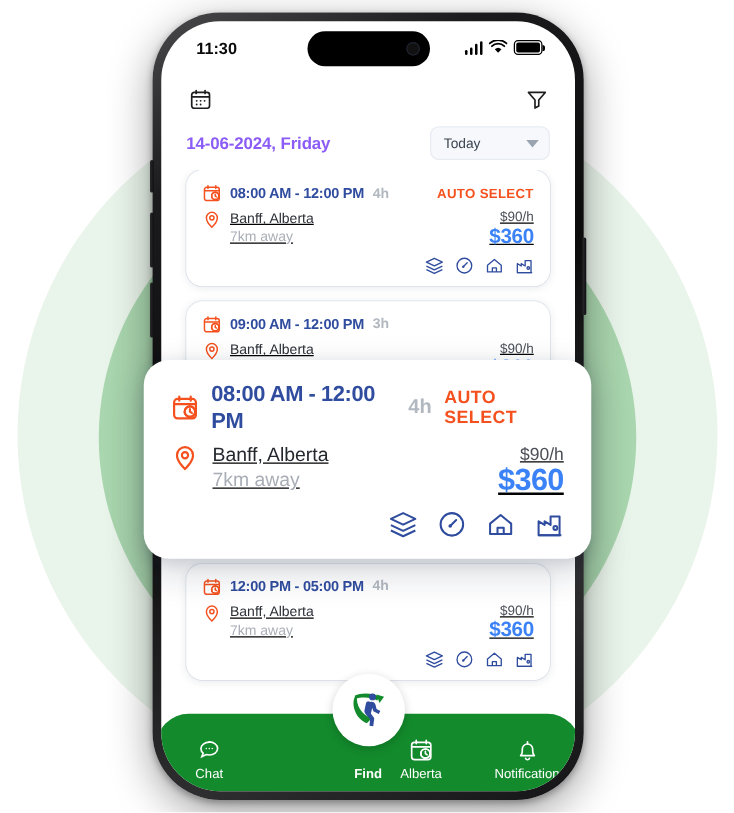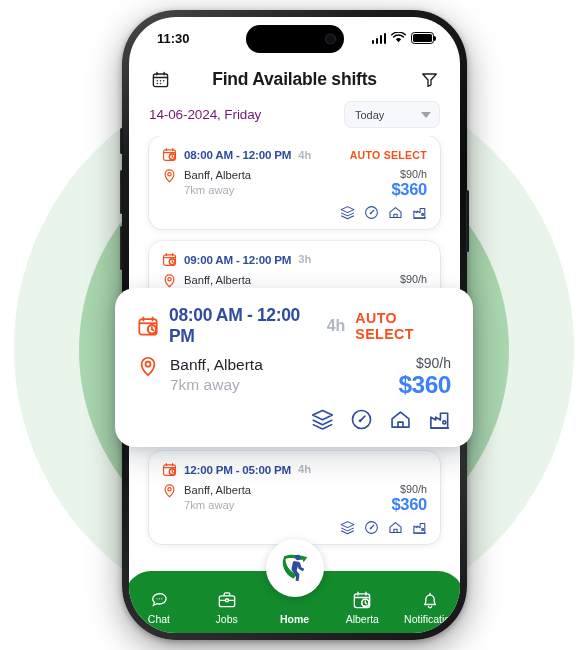--- a/index.html
+++ b/index.html
@@ -116,21 +116,21 @@
     font-size: 17.5px; font-weight: bold; color: #1a1a1a;
     letter-spacing: -0.2px;
   }
   .hdr-ico { width: 22px; height: 22px; display:flex; align-items:center; justify-content:center; }
 
   
   .date-row {
     display: flex; align-items: center; justify-content: space-between;
     padding: 6px 20px 8px 20px;
   }
-  .date-label { font-size: 13.5px; font-weight: normal; color: #701a75; letter-spacing: -0.1px; }
+  .date-label { font-size: 13.5px; font-weight: bold; color: #8b5cf6; letter-spacing: -0.1px; }
   .dropdown {
     width: 96px; height: 27px;
     background: #f6f8fb; border: 1px solid #e8ecf2;
     border-radius: 7px;
     display: flex; align-items: center; justify-content: space-between;
     padding: 0 8px 0 10px;
     font-size: 11px; color: #3b4552; margin-left: 48px;
   }
   .caret {
     width: 0; height: 0;
@@ -152,21 +152,21 @@
     box-shadow: 0 1px 7px rgba(20,35,60,0.10), 0 0 0 0.6px rgba(225,230,238,0.9);
     padding: 11px 13px 9px 13px;
     margin-bottom: 12px;
   }
   .card-top { display: flex; align-items: center; gap: 7px; }
   .c-ico { width: 15px; height: 15px; flex: 0 0 15px; }
   .c-time { font-size: 11.6px; font-weight: bold; color: #2f4c9e; letter-spacing: -0.2px; }
   .c-dur  { font-size: 11.2px; color: #b2b8c0; font-weight: bold; }
   .c-auto { font-size: 10.6px; font-weight: bold; color: #f4511e; letter-spacing: 0.25px; margin-left: auto; }
 
-  .card-body { display: flex; margin-top: 6px; }
+  .card-body { display: flex; margin-top: 6px; text-decoration: underline; }
   .loc-wrap { display: flex; gap: 7px; flex: 1 1 auto; }
   .loc-txt { line-height: 1.32; }
   .loc-1 { font-size: 11.2px; color: #2b2f36; }
   .loc-2 { font-size: 11.2px; color: #a9aeb6; }
   .pay-wrap { text-align: right; flex: 0 0 auto; }
   .pay-rate { font-size: 10.8px; color: #4a4f57; }
   .pay-total { font-size: 16.5px; font-weight: bold; color: #3b82f6; letter-spacing: -0.3px; line-height: 1.15; }
   .tag-row { display: flex; justify-content: flex-end; gap: 9px; margin-top: 6px; }
   .tag-ico { width: 15px; height: 15px; }
 
@@ -286,21 +286,20 @@
             <rect x="3" y="5" width="18" height="16" rx="2.5"></rect>
             <path d="M3 9.5h18" stroke-width="1.7"></path>
             <path d="M7.5 3v3M16.5 3v3" stroke-linecap="round"></path>
             <circle cx="8" cy="13.5" r="0.95" fill="#1d1d1f" stroke="none"></circle>
             <circle cx="12" cy="13.5" r="0.95" fill="#1d1d1f" stroke="none"></circle>
             <circle cx="16" cy="13.5" r="0.95" fill="#1d1d1f" stroke="none"></circle>
             <circle cx="8" cy="17.2" r="0.95" fill="#1d1d1f" stroke="none"></circle>
             <circle cx="12" cy="17.2" r="0.95" fill="#1d1d1f" stroke="none"></circle>
           </svg>
         </span>
-        <span class="app-title">Find Available shifts</span>
         <span class="hdr-ico">
           <svg width="19" height="19" viewBox="0 0 24 24" fill="none" stroke="#1d1d1f" stroke-width="1.7" stroke-linejoin="round">
             <path d="M3.5 5h17l-6.6 7.6v6.1l-3.8 2.1v-8.2z"></path>
           </svg>
         </span>
       </div>
 
       <div class="date-row">
         <span class="date-label">14-06-2024, Friday</span>
         <div class="dropdown">
@@ -581,31 +580,20 @@
               <svg width="20" height="20" viewBox="0 0 24 24" fill="none" stroke="#ffffff" stroke-width="1.6">
                 <path d="M12.5 4.2c4.4 0 8 2.8 8 6.3s-3.6 6.3-8 6.3c-1 0-2-.15-2.9-.42l-4.2 1.9 1.2-3.2c-1.3-1.1-2.1-2.6-2.1-4.3 0-3.5 3.6-6.3 8-6.3z"></path>
                 <circle cx="9.6" cy="10.5" r="0.75" fill="#fff" stroke="none"></circle>
                 <circle cx="12.5" cy="10.5" r="0.75" fill="#fff" stroke="none"></circle>
                 <circle cx="15.4" cy="10.5" r="0.75" fill="#fff" stroke="none"></circle>
               </svg>
             </span>
             <span class="nav-lbl">Chat</span>
           </div>
 
-          <div class="nav-item">
-            <span class="nav-ico">
-              <svg width="20" height="20" viewBox="0 0 24 24" fill="none" stroke="#ffffff" stroke-width="1.6" stroke-linejoin="round">
-                <rect x="2.8" y="7" width="18.4" height="13" rx="2.4"></rect>
-                <path d="M8.6 7V5.2a1.7 1.7 0 0 1 1.7-1.7h3.4a1.7 1.7 0 0 1 1.7 1.7V7"></path>
-                <path d="M2.8 12.4h18.4"></path>
-                <rect x="10.4" y="10.8" width="3.2" height="3.2" rx="0.8" fill="#138a2c"></rect>
-              </svg>
-            </span>
-            <span class="nav-lbl">Jobs</span>
-          </div>
 
           <div class="nav-item center">
             <span class="nav-lbl"></span>
           </div>
 
           <div class="nav-item">
             <span class="nav-ico">
               <svg width="20" height="20" viewBox="0 0 24 24" fill="none" stroke="#ffffff" stroke-width="1.6">
                 <rect x="2.8" y="4.6" width="18.4" height="16.6" rx="2.8"></rect>
                 <path d="M2.8 9h18.4"></path>
@@ -634,21 +622,21 @@
           <span>
             <svg width="40" height="40" viewBox="0 0 48 48">
               <path d="M11 13c-4.5 8 0.5 22 11 26 2-1.5 3.4-3 4.6-4.8C17 30.5 11.4 22 12.8 12.2z" fill="#138a2c"></path>
               <path d="M10.6 12.6C16 10 27 9.6 34.5 13.6l-2.4 3.6c-6.3-3.4-15.6-3.3-20.8-1.4z" fill="#138a2c"></path>
               <path d="M31.4 11.5l7.3 2.1-4.4 6z" fill="#138a2c"></path>
               <circle cx="27.6" cy="13.8" r="3.3" fill="#2f4c9e"></circle>
               <path d="M25.5 18.6c2.4-.5 4.4.6 4.9 2.6l1.1 4.2 3.6 1.9-1.5 3-5.2-2.6-1-3.5-1.4 5.6 3.3 4.5-1 7.7-3.6-.4.6-6.3-4.6-5.4c-.8-1-1-2-0.8-3.2l1.4-6.6c.2-1 1.1-1.8 2.2-2z" fill="#2f4c9e"></path>
             </svg>
           </span>
         </div>
-        <span class="home-lbl">Home</span>
+        <span class="home-lbl">Find</span>
       </div>
 
     </div>
   </div>
 
   <div class="popup">
     <div class="card-top">
       <span class="c-ico">
         <svg width="22" height="22" viewBox="0 0 24 24" fill="none" stroke="#f4511e" stroke-width="1.9">
           <rect x="2.5" y="4.5" width="19" height="17" rx="3"></rect>

